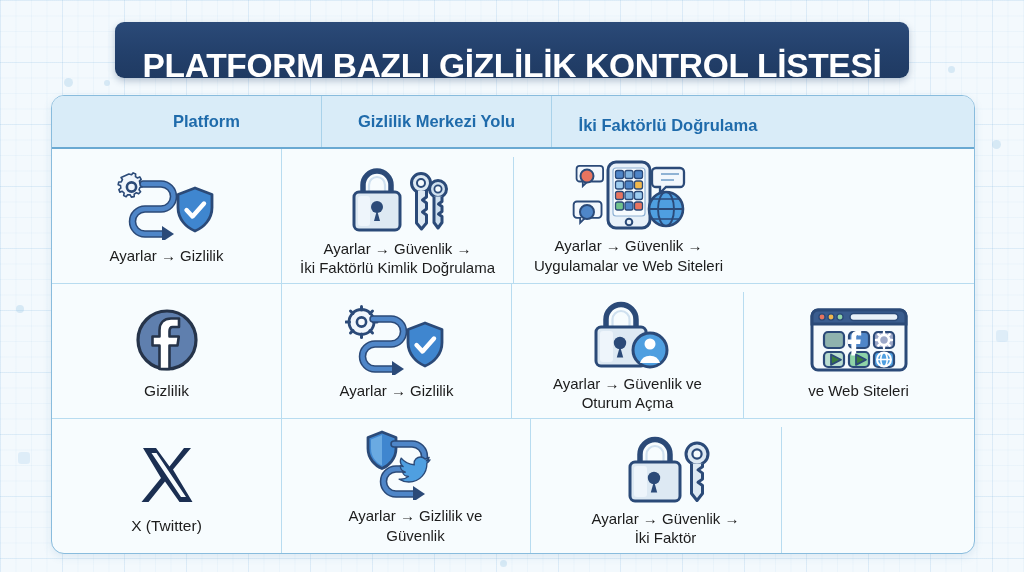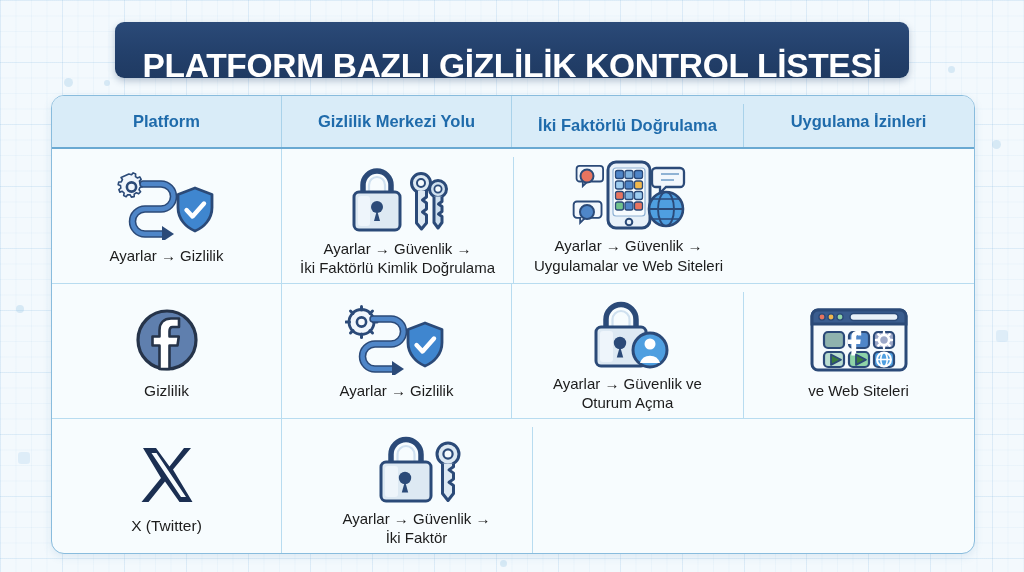--- a/index.html
+++ b/index.html
@@ -82,20 +82,21 @@
     display: flex;
     flex-direction: column;
   }
 
   #table-header {
     display: flex;
     height: 53px;
     background: #d9ecf8;
     border-bottom: 2px solid #6aa9d2;
     flex: none;
+    padding-left: 40px;
   }
   #table-header .hcell {
     display: flex;
     align-items: center;
     justify-content: center;
     color: #1f6bab;
     font-size: 16.5px;
     font-weight: bold;
     border-right: 1.5px solid #a9d2ea;
     text-align: center;
@@ -161,21 +162,20 @@
 <div id="title-bar">
   <div id="title-text">PLATFORM BAZLI GİZLİLİK KONTROL LİSTESİ</div>
 </div>
 
 <div id="table-card">
 
   <div id="table-header">
     <div class="hcell c0">Platform</div>
     <div class="hcell c1">Gizlilik Merkezi Yolu</div>
     <div class="hcell c2">İki Faktörlü Doğrulama</div>
-    <div class="hcell c3">Uygulama İzinleri</div>
   </div>
 
   <div class="trow">
 
 
     <div class="cell c1">
       <div class="icon-wrap">
         <svg width="104" height="70" viewBox="0 0 104 70">
           <g stroke="#2b4a78" stroke-width="2.6" fill="#e9f2fa" stroke-linejoin="round">
             <path d="M18 4.5 l4.3 1.1 2.6-3.0 4.0 2.0 -0.3 4.0 3.4 2.3 3.6-1.8 2.2 4.0 -2.8 2.9 1.0 4.0 4.0 0.6 -0.2 4.5 -4.0 1.0 -1.4 3.9 2.5 3.1 -3.1 3.3 -3.7-1.6 -3.5 2.1 0.0 4.0 -4.5 0.8 -2.0-3.5 -4.1-0.3 -2.4 3.2 -4.0-2.1 0.8-3.9 -3.1-2.7 -3.8 1.3 -1.7-4.2 3.2-2.4 -0.5-4.1 -3.8-1.3 1.0-4.4 4.0-0.2 1.9-3.7 -2.2-3.4z" transform="translate(-1,0) scale(0.62) translate(6,2)" fill="#f0f6fc"></path>
@@ -366,20 +366,40 @@
     <div class="cell c0">
       <div class="icon-wrap">
         <svg width="64" height="64" viewBox="0 0 64 64">
           <path d="M8 5 h13 l13.5 18.5 L49 5 h7 L38 26.5 57.5 59 h-13 L30 38.5 13.5 59 H6.5 L26 35 z
                    M16.5 10 L46 54 h5 L21.5 10 z" fill="#1b2f52" fill-rule="evenodd"></path>
         </svg>
       </div>
       <div class="cell-label platform-label">X (Twitter)</div>
     </div>
 
+    <div class="cell c1">
+      <div class="icon-wrap">
+        <svg width="104" height="70" viewBox="0 0 104 70">
+          <path d="M18 2 l14 5.5 v11 c0 9.8-6.8 17-14 20 -7.2-3-14-10.2-14-20 v-11z" fill="#3f86cf" stroke="#2b4a78" stroke-width="2.8" stroke-linejoin="round"></path>
+          <path d="M18 5 v30.5 c-5.5-2.6-11-8.3-11-16.8 v-9.2z" fill="#6aaae2"></path>
+          <path d="M30 14 H48 a12.5 12.5 0 0 1 0 25 H32 a12.5 12.5 0 0 0 0 25 H52" fill="none" stroke="#2b4a78" stroke-width="7.5" stroke-linecap="round" stroke-linejoin="round"></path>
+          <path d="M30 14 H48 a12.5 12.5 0 0 1 0 25 H32 a12.5 12.5 0 0 0 0 25 H52" fill="none" stroke="#4f86c8" stroke-width="4.4" stroke-linecap="round" stroke-linejoin="round"></path>
+          <path d="M49 56 l12 8 -12 8z" fill="#2b4a78"></path>
+          <path d="M100 34.5 c-2.2 1-4.6 1.6-7 1.9 2.5-1.5 4.4-3.9 5.3-6.7 -2.4 1.4-5 2.4-7.7 3
+                   -2.2-2.4-5.4-3.9-8.9-3.9 -6.7 0-12.2 5.5-12.2 12.2 0 1 0.1 1.9 0.3 2.8
+                   -10.1-0.5-19.1-5.4-25.1-12.8 -1.1 1.8-1.7 3.9-1.7 6.1 0 4.2 2.1 7.9 5.4 10.1
+                   -2 -0.1-3.8-0.6-5.5-1.5v0.2c0 5.9 4.2 10.8 9.8 11.9 -1 0.3-2.1 0.4-3.2 0.4
+                   -0.8 0-1.5-0.1-2.3-0.2 1.5 4.8 6 8.3 11.4 8.4 -4.2 3.3-9.4 5.2-15.1 5.2
+                   -1 0-2-0.1-2.9-0.2 5.4 3.5 11.8 5.5 18.7 5.5 22.4 0 34.7-18.6 34.7-34.7v-1.6
+                   c2.4-1.7 4.4-3.9 6-6.3z" fill="#4f9fe0" stroke="#2b4a78" stroke-width="2.6" stroke-linejoin="round" transform="translate(14,12) scale(0.52)"></path>
+        </svg>
+      </div>
+      <div class="cell-label">Ayarlar → Gizlilik ve</div>
+      <div class="cell-label">Güvenlik</div>
+    </div>
 
     <div class="cell c2">
       <div class="icon-wrap">
         <svg width="96" height="72" viewBox="0 0 96 72">
           <path d="M22 30 v-8.5 a15 15 0 0 1 30 0 v8.5" fill="none" stroke="#2b4a78" stroke-width="5.5"></path>
           <path d="M28.5 30 v-8.5 a8.5 8.5 0 0 1 17 0 v8.5" fill="none" stroke="#cfe0ef" stroke-width="2.2"></path>
           <rect x="12" y="29" width="50" height="39" rx="5" fill="#dde9f3" stroke="#2b4a78" stroke-width="3"></rect>
           <rect x="16" y="33" width="13" height="31" rx="3" fill="#eef5fb"></rect>
           <circle cx="36" cy="45" r="6.2" fill="#2b4a78"></circle>
           <path d="M36 48 l-3.2 11.5 h6.4z" fill="#2b4a78"></path>

